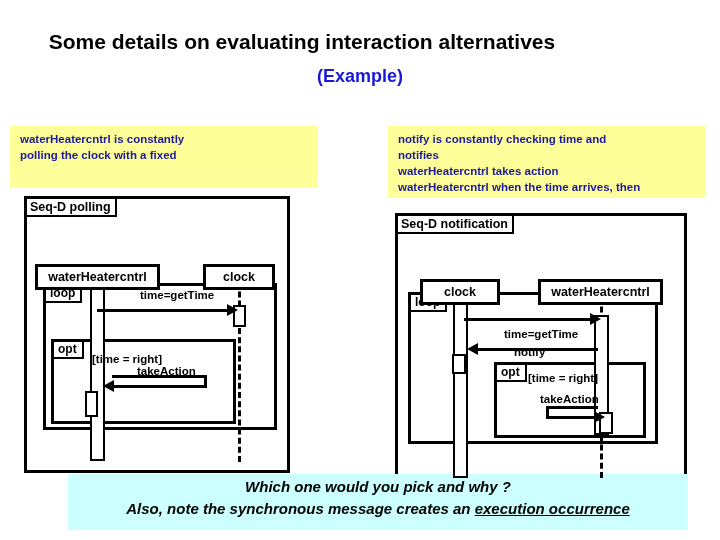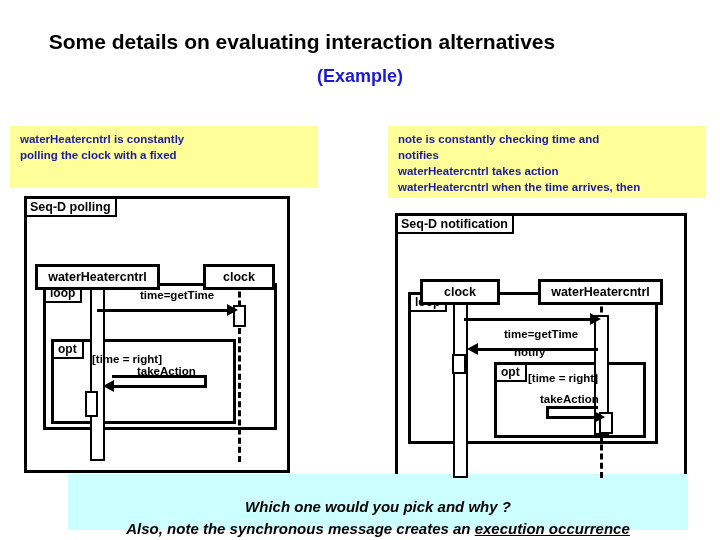--- a/index.html
+++ b/index.html
@@ -90,40 +90,40 @@
     border-right:11px solid #000;z-index:5;
   }
   .msg-label{
     font-size:11.5px;font-weight:bold;color:#000;white-space:nowrap;z-index:6;
   }
 
   
   #bottom-banner{
     left:68px;top:474px;width:620px;height:56px;
     background:#ccffff;box-sizing:border-box;
-    text-align:center;padding-top:22px;
+    text-align:center;padding-top:2px;
   }
   #bottom-banner .bline{
     font-size:15px;font-weight:bold;font-style:italic;color:#000;line-height:22px;
   }
   .u{text-decoration:underline;}
 </style>
 </head>
 <body>
 
 <div class="abs" id="title-main">Some details on evaluating interaction alternatives</div>
 <div class="abs" id="title-sub">(Example)</div>
 
 <div class="abs note" id="note-left">
   <div>waterHeatercntrl is constantly</div>
   <div>polling the clock with a fixed</div>
 </div>
 
 <div class="abs note" id="note-right">
-  <div>note is constantly checking time and</div>
+  <div>notify is constantly checking time and</div>
   <div>notifies</div>
   <div>waterHeatercntrl takes action</div>
   <div>waterHeatercntrl when the time arrives, then</div>
 </div>
 
 <div class="abs sd-frame" id="sd-left">
 
   <div class="sd-tag">Seq-D polling</div>
 
   <div class="abs ll-head" style="left:8px;top:39px;width:125px;height:26px;">waterHeatercntrl</div>

